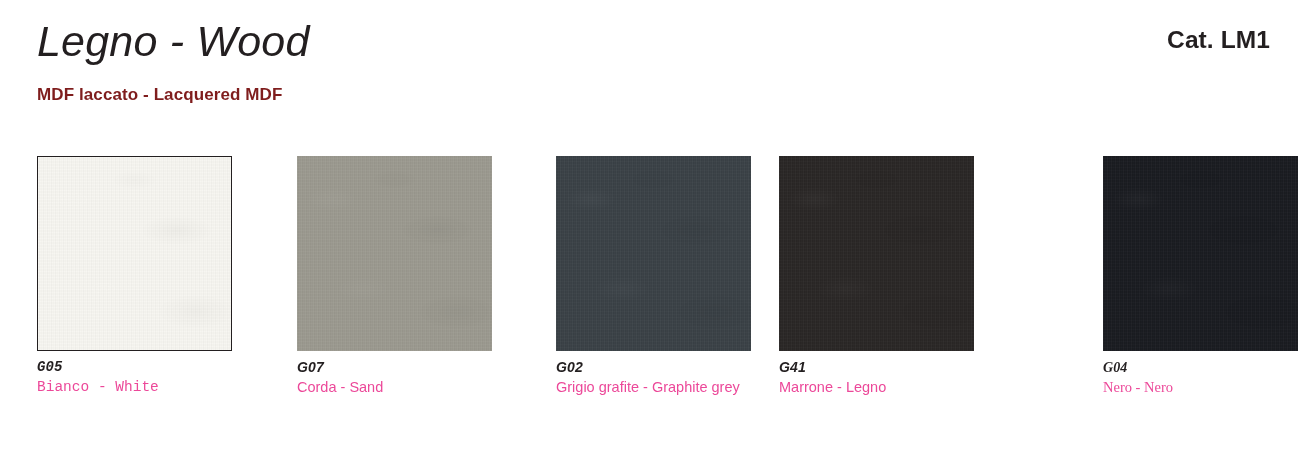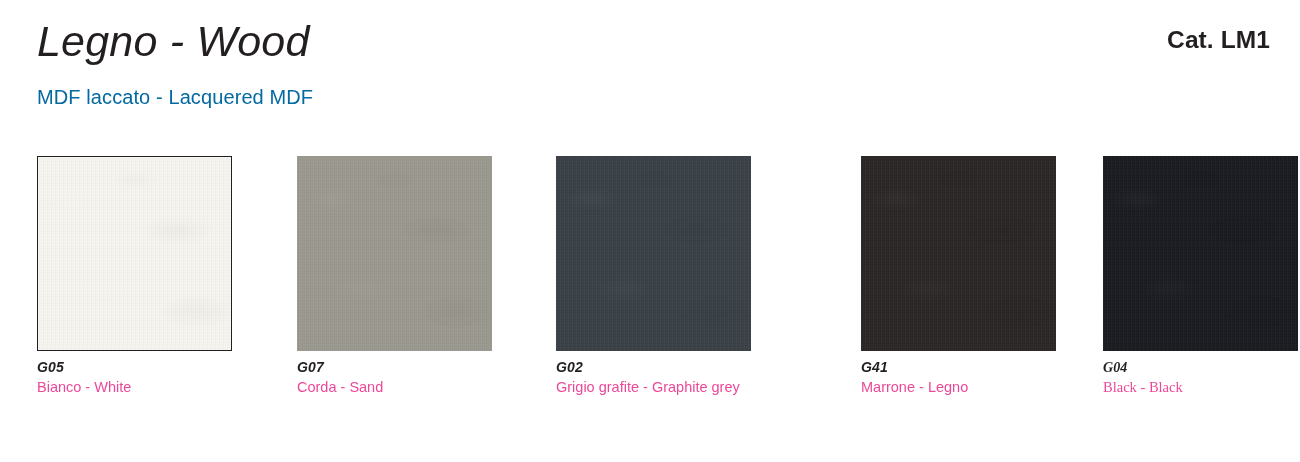--- a/index.html
+++ b/index.html
@@ -27,25 +27,25 @@
     letter-spacing: 0.2px;
     line-height: 1.12;
     color: #231f20;
     white-space: nowrap;
     font-style: italic;
   }
   .page-subtitle {
     position: absolute;
     left: 37px;
     top: 85px;
-    font-size: 20px;
-    font-weight: 400;
+    font-size: 17px;
+    font-weight: 700;
     letter-spacing: 0.1px;
     line-height: 1.2;
-    color: #0369a1;
+    color: #7f1d1d;
     white-space: nowrap;
   }
   .cat-ref {
     position: absolute;
     right: 30px;
     top: 26px;
     font-size: 24.5px;
     font-weight: 700;
     letter-spacing: 0.1px;
     color: #231f20;
@@ -59,24 +59,24 @@
     left: 37px;
     top: 156px;
     width: 1240px;
     height: 290px;
   }
   .swatch-cell {
     position: absolute;
     top: 0;
     width: 195px;
   }
-  .swatch-cell:nth-child(1) { left: 0px; }
+  .swatch-cell:nth-child(1) { left: 0px; font-family: Liberation Mono, monospace; }
   .swatch-cell:nth-child(2) { left: 260px; }
   .swatch-cell:nth-child(3) { left: 519px; }
-  .swatch-cell:nth-child(4) { left: 824px; }
+  .swatch-cell:nth-child(4) { left: 742px; }
   .swatch-cell:nth-child(5) { left: 1066px; font-family: Liberation Serif, serif; }
 
   .swatch-chip {
     width: 195px;
     height: 195px;
     position: relative;
     overflow: hidden;
     box-sizing: border-box;
   }
   .swatch-chip.bordered {
@@ -181,16 +181,16 @@
     <div class="swatch-code">G41</div>
     <div class="swatch-desc">Marrone - Legno</div>
   </div>
 
   <div class="swatch-cell">
     <div class="swatch-chip" style="background-color: rgb(26, 28, 33);">
       <div class="grain"></div>
       <div class="mottle"></div>
     </div>
     <div class="swatch-code">G04</div>
-    <div class="swatch-desc">Black - Black</div>
+    <div class="swatch-desc">Nero - Nero</div>
   </div>
 
 </div>
 
 </body></html>

